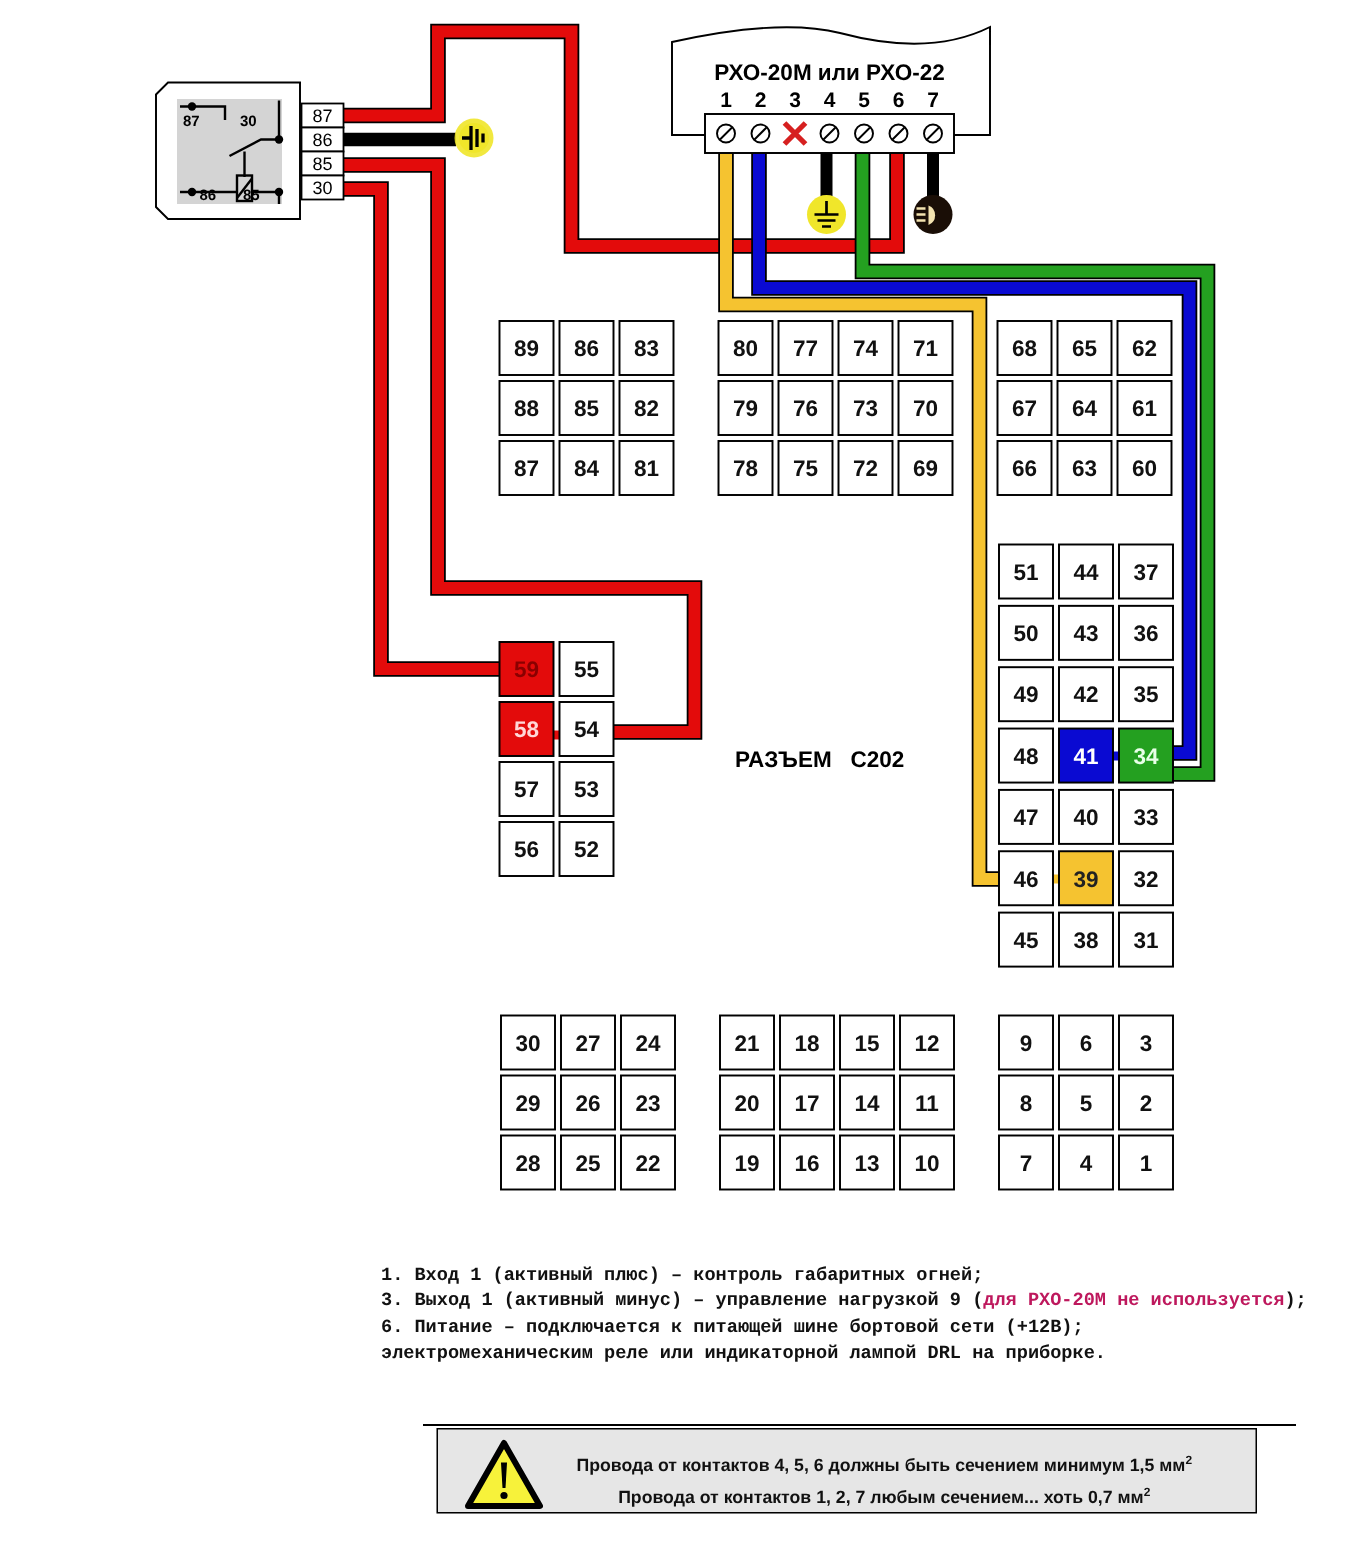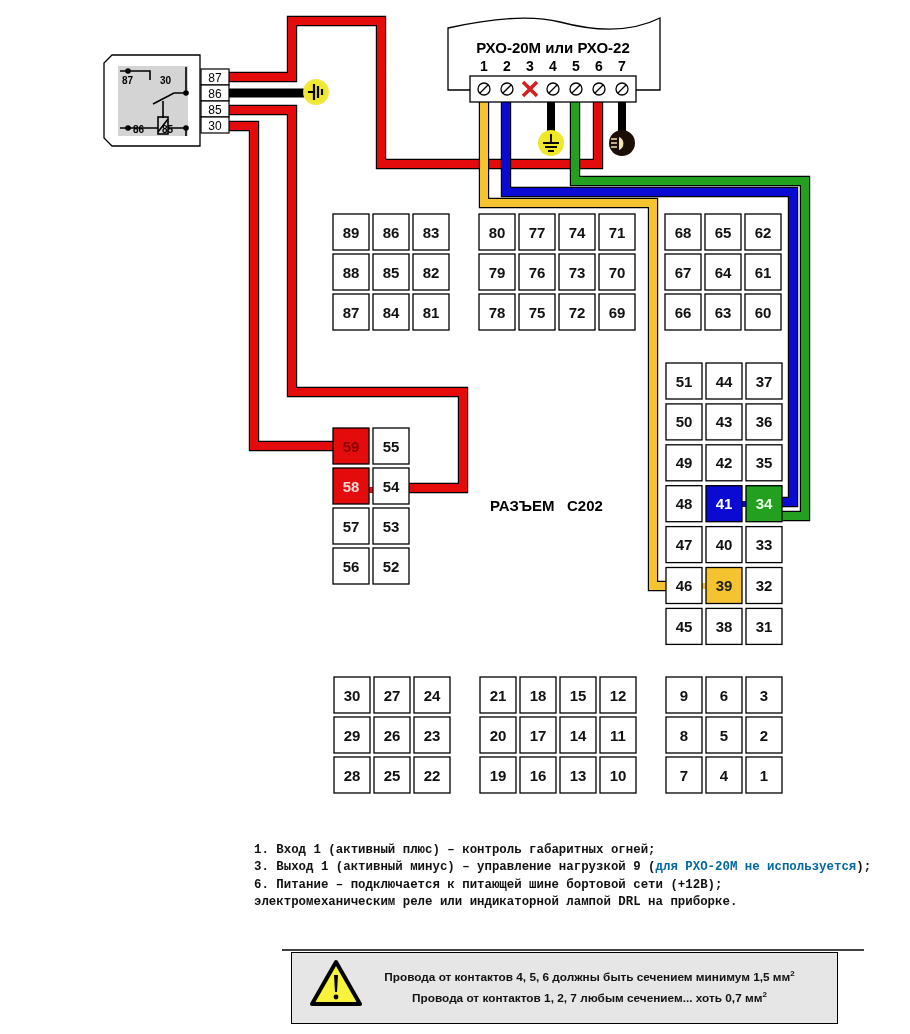--- a/index.html
+++ b/index.html
@@ -4,22 +4,22 @@
 <style>
   html, body { margin: 0; padding: 0; background: #ffffff; }
   body { width: 910px; height: 1034px; position: relative; overflow: hidden;
          font-family: "Liberation Sans", sans-serif; }
   #diagram { position: absolute; left: 0; top: 0; }
   .pin-rect { fill: #ffffff; stroke: #000; stroke-width: 1.3; }
   .pin-text { font-family: "Liberation Sans", sans-serif; font-weight: bold; font-size: 15px; fill: #111; }
   .legend { position: absolute; left: 254px; top: 806px; width: 640px;
             font-family: Liberation Mono, monospace; font-weight: bold; font-size: 12.4px;
             line-height: 17.3px; color: #111; margin-top: 36px; }
-  .legend .note-red { color: #0369a1; }
-  .warn-box { position: absolute; left: 291px; top: 952px; width: 547px; height: 72px;
+  .legend .note-red { color: #be185d; }
+  .warn-box { position: absolute; left: 291px; top: 952px; width: 547px; height: 57px;
               background: #e6e6e6; border: 1.5px solid #000; box-sizing: border-box; }
   .warn-icon { position: absolute; left: 18px; top: 6px; width: 52px; height: 48px; }
   .warn-text { position: absolute; left: 70px; right: 20px; top: 12px; text-align: center;
                font-family: "Liberation Sans", sans-serif; font-weight: bold; font-size: 11.8px;
                line-height: 17px; color: #111; }
   .warn-text sup { font-size: 8px; }
 </style>
 </head>
 <body>
 

